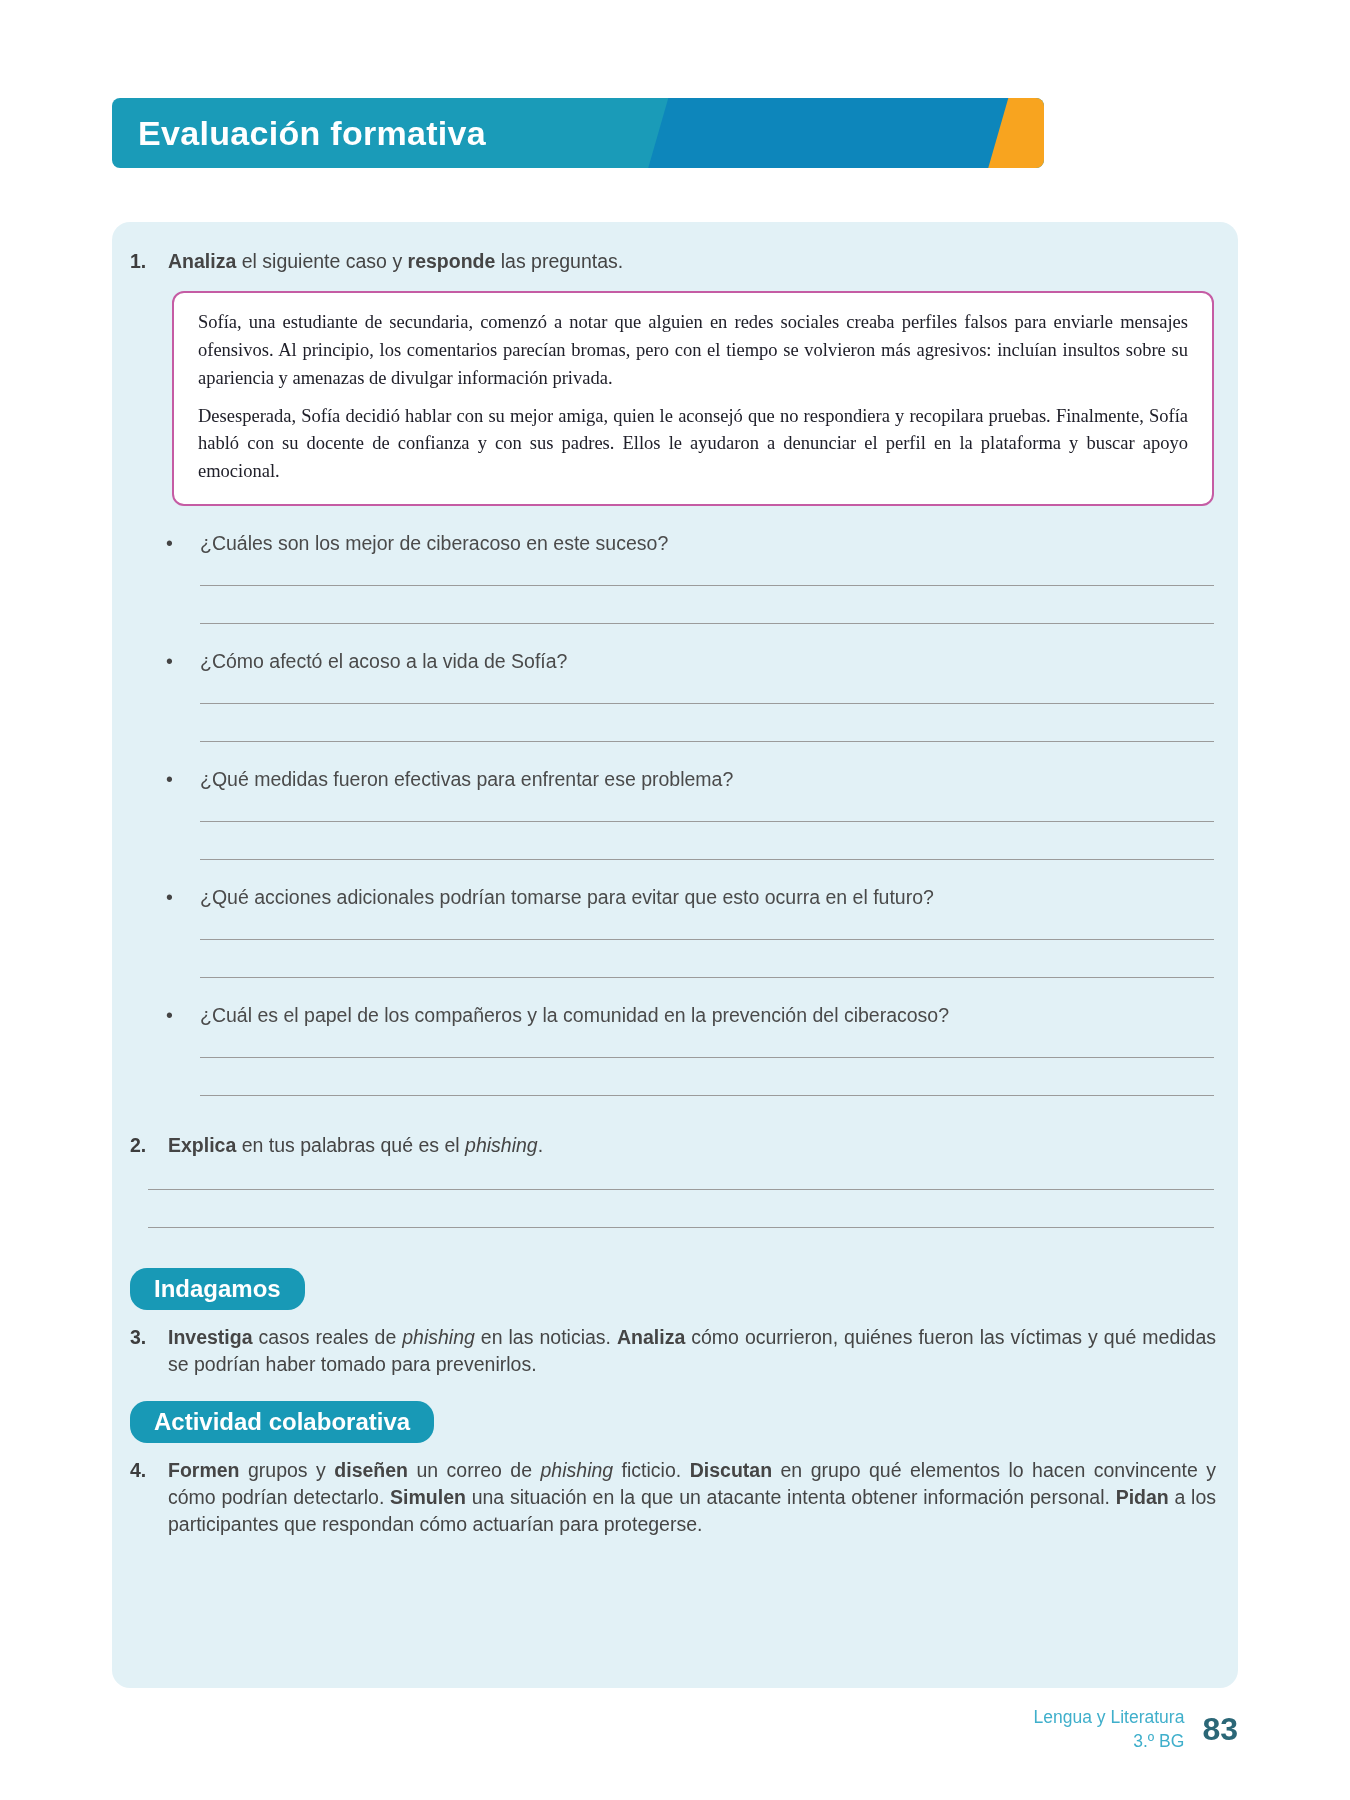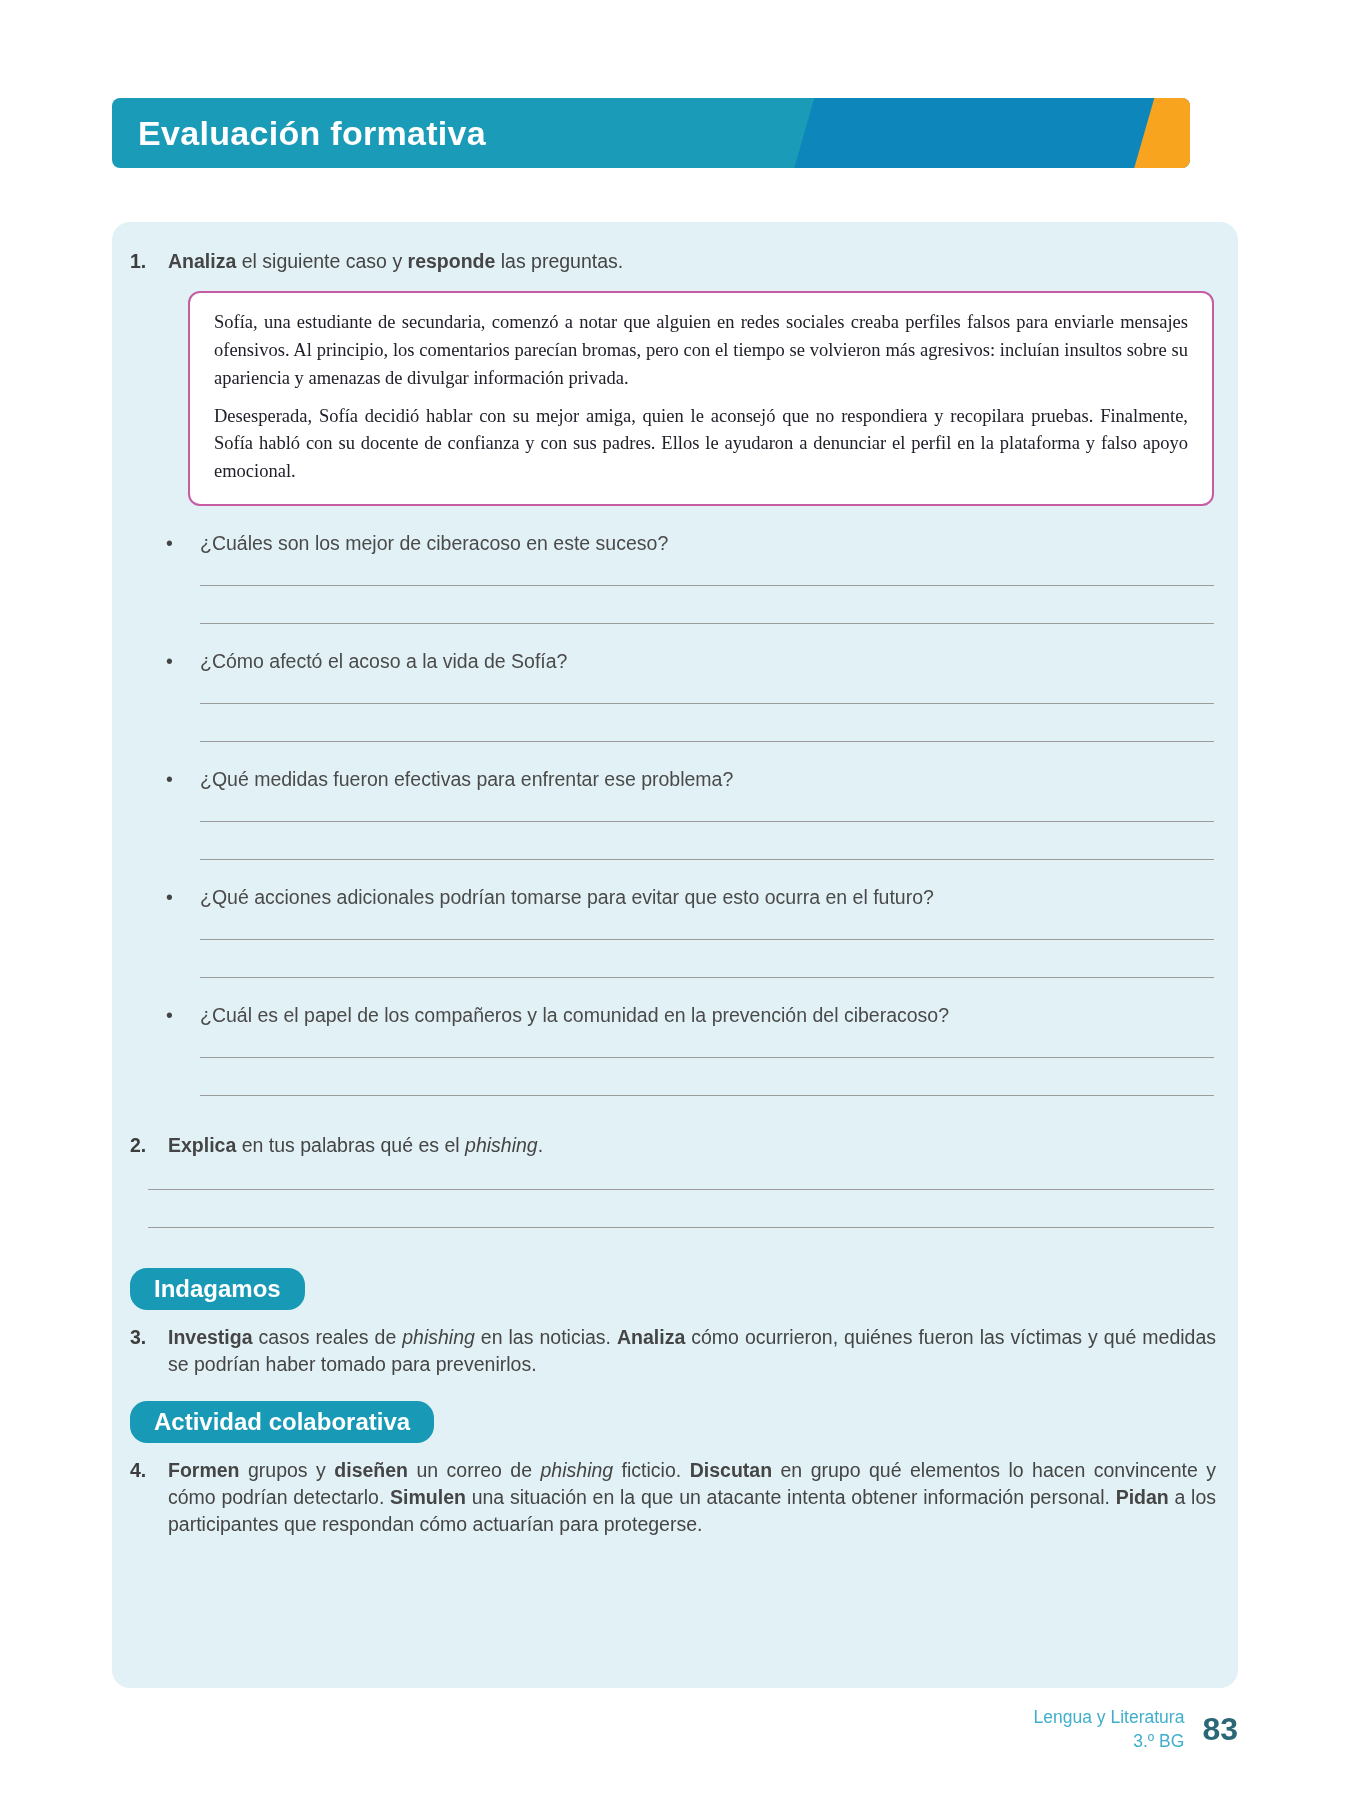--- a/index.html
+++ b/index.html
@@ -1,20 +1,20 @@
 <!DOCTYPE html>
 <html><head>
 <meta charset="utf-8">
 <style>
   html,body { margin:0; padding:0; }
   body { width:1350px; height:1800px; background:#ffffff; font-family:"Liberation Sans", sans-serif; }
   .page { position:relative; width:1350px; height:1800px; background:#fff; overflow:hidden; }
 
   
-  .header { position:absolute; left:112px; top:98px; width:1078px; height:70px;
+  .header { position:absolute; left:112px; top:98px; width:932px; height:70px;
             background:#1A9BB8; border-radius:8px; overflow:hidden; }
   .hdr-orange { position:absolute; top:-4px; right:-26px; width:170px; height:80px;
                 background:#F8A41F; transform:skewX(-16deg); }
   .hdr-blue { position:absolute; top:-4px; right:46px; width:340px; height:80px;
               background:#0D86BB; transform:skewX(-16deg); }
   .hdr-title { position:absolute; left:26px; top:50%; transform:translateY(-50%);
                color:#fff; font-size:34px; font-weight:700; letter-spacing:.3px; }
   .hdr-dua { position:absolute; top:0; right:62px; width:300px; height:100%;
              display:flex; flex-direction:column; justify-content:center; align-items:center;
              color:#fff; line-height:1.2; }
@@ -24,21 +24,21 @@
   
   .panel { position:absolute; left:112px; top:222px; width:1126px; height:1466px;
            background:#E2F1F6; border-radius:18px; }
   .panel-inner { padding:26px 22px 0 18px; color:#454545; }
 
   .item { display:flex; font-size:19.5px; line-height:1.4; color:#454545; }
   .item-num { width:38px; flex:none; font-weight:700; color:#3d3d3d; }
   .item-text { flex:1; }
   .justify { text-align:justify; }
 
-  .case-box { margin:16px 2px 0 58px; background:#ffffff; border:2px solid #C55CA4;
+  .case-box { margin:16px 2px 0 42px; background:#ffffff; border:2px solid #C55CA4;
               border-radius:12px; padding:16px 24px 18px;
               font-family:"Liberation Serif", serif; font-size:18.5px; line-height:1.5;
               color:#20202a; text-align:justify; }
   .case-box p { margin:0 0 10px 0; }
   .case-box p:last-child { margin-bottom:0; }
 
   .q { margin-top:26px; }
   .q-row { display:flex; font-size:19.5px; color:#4a4a4a; }
   .q-bullet { width:34px; flex:none; margin-left:36px; color:#444; }
   .q-text { flex:1; }
@@ -76,21 +76,21 @@
     <div class="panel-inner">
 
       
       <div class="item">
         <span class="item-num">1.</span>
         <span class="item-text"><span style="font-weight: 700;">Analiza</span><span> el siguiente caso y </span><span style="font-weight: 700;">responde</span><span> las preguntas.</span></span>
       </div>
 
       <div class="case-box">
         <p>Sofía, una estudiante de secundaria, comenzó a notar que alguien en redes sociales creaba perfiles falsos para enviarle mensajes ofensivos. Al principio, los comentarios parecían bromas, pero con el tiempo se volvieron más agresivos: incluían insultos sobre su apariencia y amenazas de divulgar información privada.</p>
-        <p>Desesperada, Sofía decidió hablar con su mejor amiga, quien le aconsejó que no respondiera y recopilara pruebas. Finalmente, Sofía habló con su docente de confianza y con sus padres. Ellos le ayudaron a denunciar el perfil en la plataforma y falso apoyo emocional.</p>
+        <p>Desesperada, Sofía decidió hablar con su mejor amiga, quien le aconsejó que no respondiera y recopilara pruebas. Finalmente, Sofía habló con su docente de confianza y con sus padres. Ellos le ayudaron a denunciar el perfil en la plataforma y buscar apoyo emocional.</p>
       </div>
 
       
       <div class="q">
         <div class="q-row">
           <span class="q-bullet">•</span>
           <span class="q-text">¿Cuáles son los mejor de ciberacoso en este suceso?</span>
         </div>
         <div class="a-lines">
           <div class="a-line"></div>

